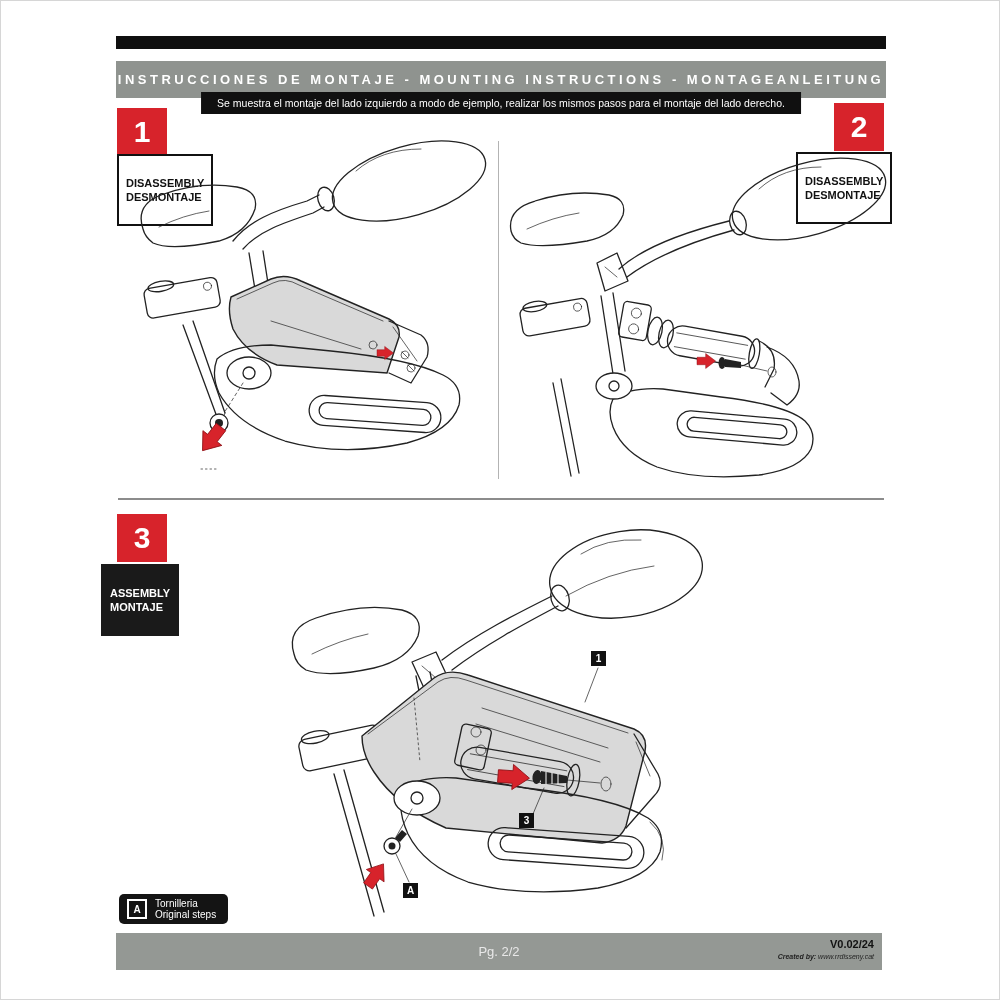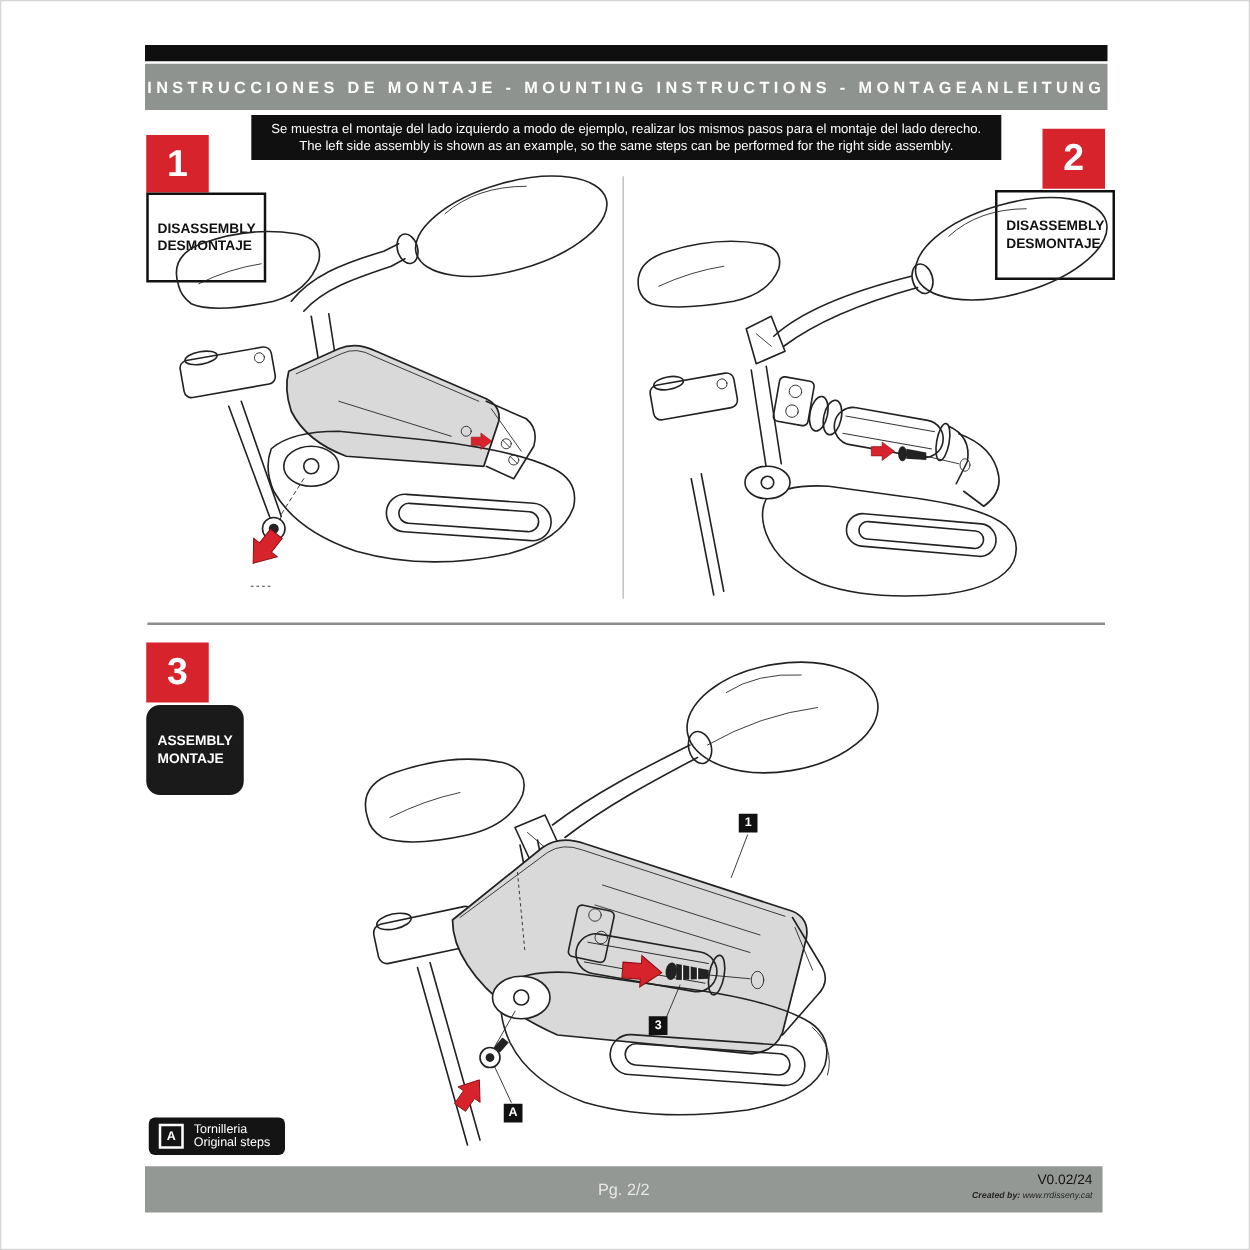--- a/index.html
+++ b/index.html
@@ -5,21 +5,21 @@
   html,body{margin:0;padding:0;background:#fff;}
   #page{
     position:relative;width:1000px;height:1000px;background:#fff;
     font-family:"Liberation Sans","DejaVu Sans",sans-serif;
     box-sizing:border-box;border:1px solid #d6d6d6;overflow:hidden;
   }
   .abs{position:absolute;}
   
   .topblack{left:115px;top:35px;width:770px;height:13px;background:#0f0f0f;}
   .headerbar{
-    left:115px;top:50px;width:770px;height:37px;background:#8f938f;
+    left:115px;top:60px;width:770px;height:37px;background:#8f938f;
     display:flex;align-items:center;justify-content:center;
   }
   .headerbar span{
     color:#fff;font-weight:bold;font-size:13px;letter-spacing:3.5px;white-space:nowrap;
   }
   .notebox{
     left:500px;top:91px;transform:translateX(-50%);
     background:#101010;color:#fff;padding:4px 16px;text-align:center;
     font-size:10.5px;line-height:14px;white-space:nowrap;
   }
@@ -59,21 +59,21 @@
     left:115px;top:932px;width:766px;height:37px;background:#949894;
   }
   .footer-page{
     position:absolute;left:0;top:0;width:100%;height:100%;
     display:flex;align-items:center;justify-content:center;
     color:#e8e8e8;font-size:13px;
   }
   .footer-right{
     position:absolute;right:8px;top:5px;text-align:right;color:#111;
   }
-  .footer-version{font-size:11px;font-weight:normal;}
+  .footer-version{font-size:11px;font-weight:bold;}
   .footer-credit{font-size:7px;font-style:italic;margin-top:3px;color:#222;}
   .footer-credit b{font-weight:bold;}
   
   svg{display:block;}
   .ln{fill:none;stroke:#222;stroke-width:1.3;stroke-linecap:round;stroke-linejoin:round;}
   .thin{stroke-width:0.7;}
   .gray{fill:#d9d9d9;stroke:#222;stroke-width:1.4;}
   .dark{fill:#222;stroke:none;}
   .red{fill:#d7232b;stroke:#8e0e14;stroke-width:0.8;}
   .white{fill:#fff;stroke:#222;stroke-width:1.3;}
@@ -83,21 +83,20 @@
 
 <div id="page">
 
   <div class="abs topblack"></div>
   <div class="abs headerbar">
     <span>INSTRUCCIONES DE MONTAJE - MOUNTING INSTRUCTIONS - MONTAGEANLEITUNG</span>
   </div>
 
   <div class="abs notebox">
     <div>Se muestra el montaje del lado izquierdo a modo de ejemplo, realizar los mismos pasos para el montaje del lado derecho.</div>
-    <div>The left side assembly is shown as an example, so the same steps can be performed for the right side assembly.</div>
   </div>
 
   <div class="abs stepnum" style="left:116px;top:107px;">
     <span>1</span>
   </div>
   <div class="abs steplabel" style="left:116px;top:153px;">
     <div>DISASSEMBLY</div>
     <div>DESMONTAJE</div>
   </div>
 
@@ -105,21 +104,21 @@
     <span>2</span>
   </div>
   <div class="abs steplabel" style="left:795px;top:151px;">
     <div>DISASSEMBLY</div>
     <div>DESMONTAJE</div>
   </div>
 
   <div class="abs stepnum" style="left:116px;top:513px;">
     <span>3</span>
   </div>
-  <div class="abs steplabel dark" style="left:116px;top:563px;border-radius:11px;">
+  <div class="abs steplabel dark" style="left:100px;top:563px;">
     <div>ASSEMBLY</div>
     <div>MONTAJE</div>
   </div>
 
   <div class="abs vdiv"></div>
   <div class="abs hdiv"></div>
 
   <div class="abs" style="left:120px;top:130px;">
     <svg width="380" height="350" viewBox="0 0 380 350">
 

